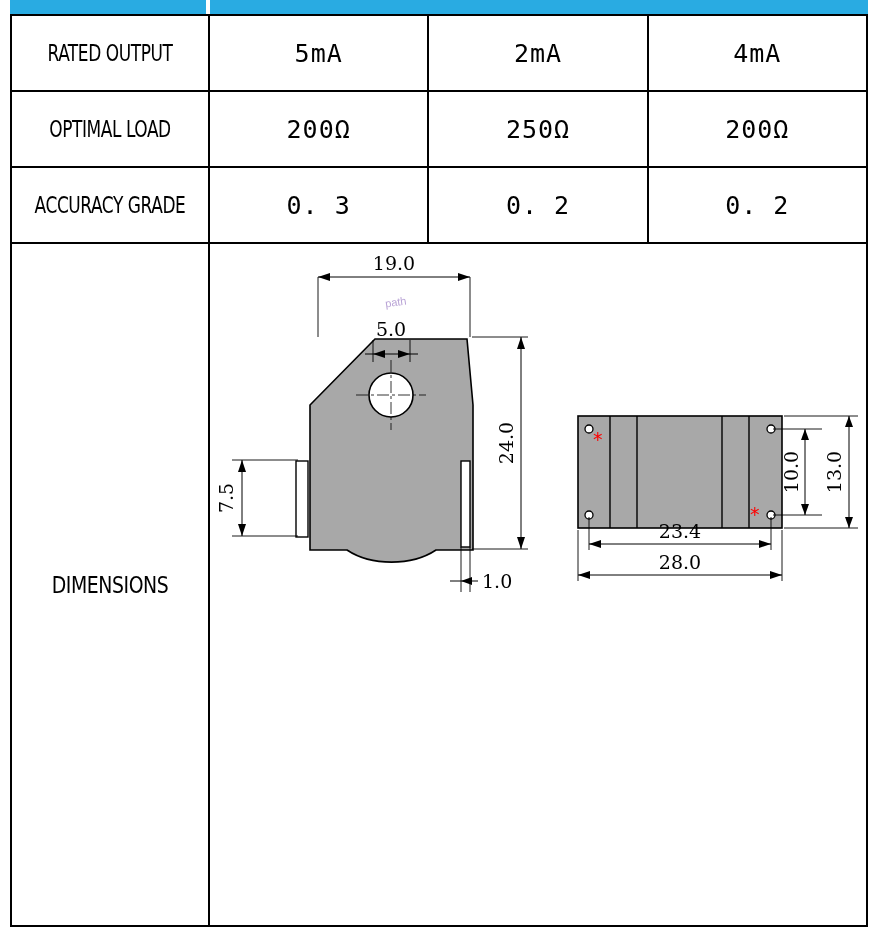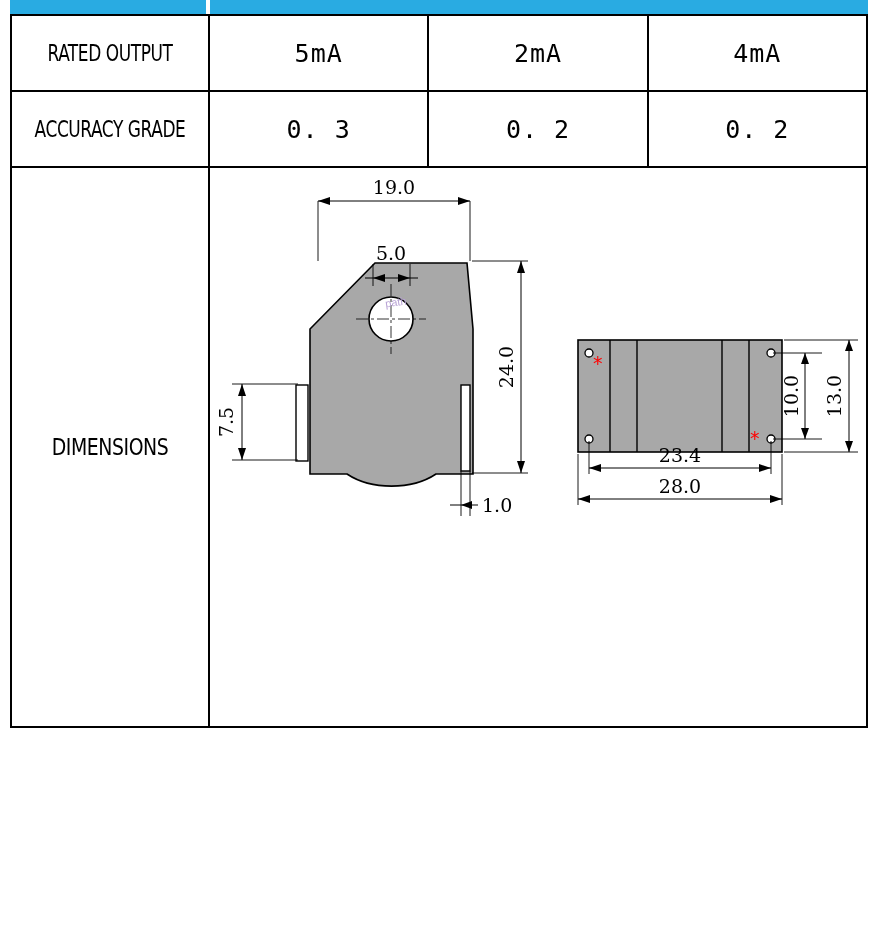--- a/index.html
+++ b/index.html
@@ -79,21 +79,21 @@
     font-size: 23px;
     letter-spacing: -0.5px;
     transform: scaleX(0.82);
     transform-origin: center center;
     white-space: nowrap;
   }
   .drawing-cell { position: relative; }
   .drawing-wrap {
     position: relative;
     width: 100%;
-    height: 558px;
+    height: 681px;
   }
   svg.drawing { display: block; }
   .watermark {
     position: absolute;
     left: 385px;
     top: 296px;
     font-family: "Liberation Sans", sans-serif;
     font-size: 11px;
     color: #b9a3d6;
     transform: rotate(-8deg);
@@ -114,20 +114,28 @@
 
     <tr class="r-output">
       <td class="lblcell">
         <div class="lbl">RATED OUTPUT</div>
       </td>
       <td class="val">5mA</td>
       <td class="val">2mA</td>
       <td class="val">4mA</td>
     </tr>
 
+    <tr class="r-load">
+      <td class="lblcell">
+        <div class="lbl">OPTIMAL LOAD</div>
+      </td>
+      <td class="val">200Ω</td>
+      <td class="val">250Ω</td>
+      <td class="val">200Ω</td>
+    </tr>
 
     <tr class="r-grade">
       <td class="lblcell">
         <div class="lbl">ACCURACY GRADE</div>
       </td>
       <td class="val">0. 3</td>
       <td class="val">0. 2</td>
       <td class="val">0. 2</td>
     </tr>
 

